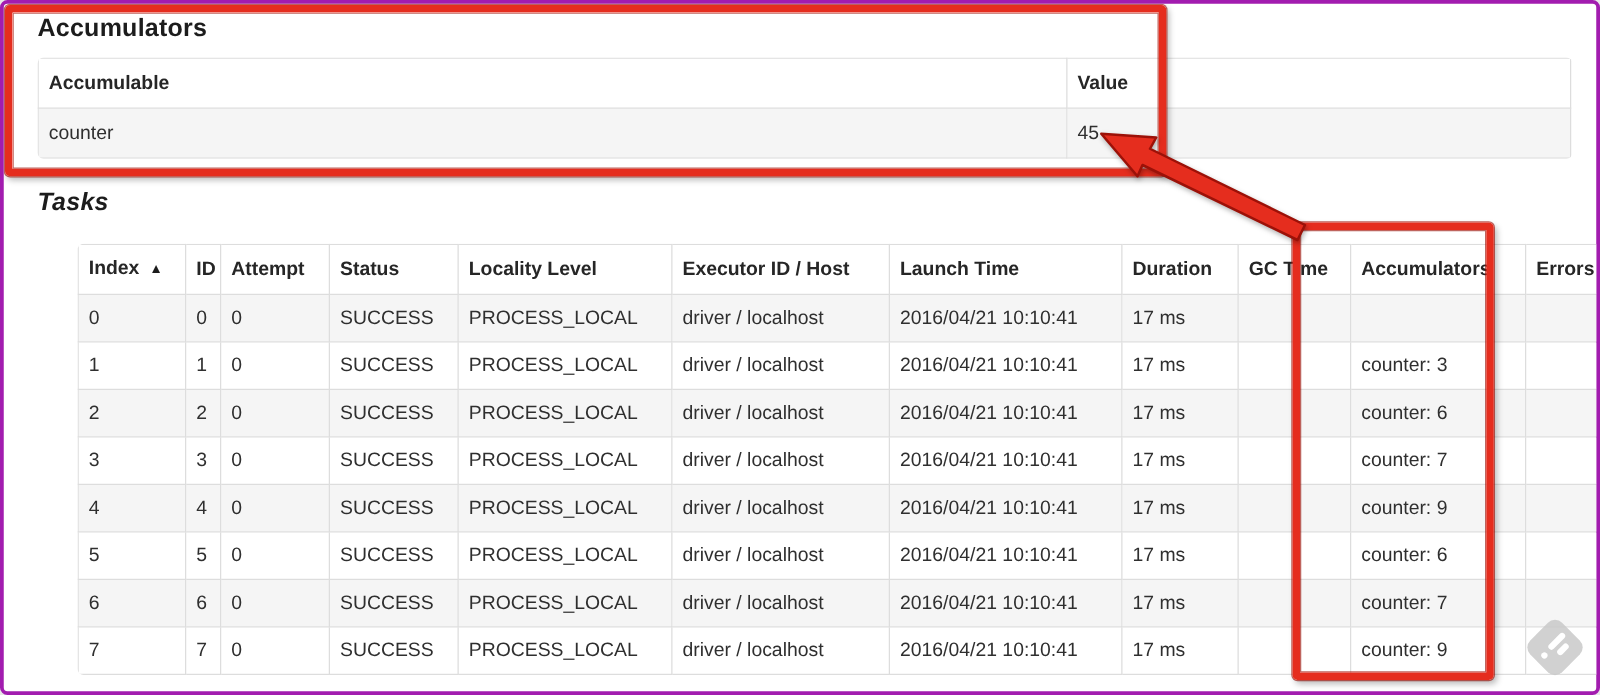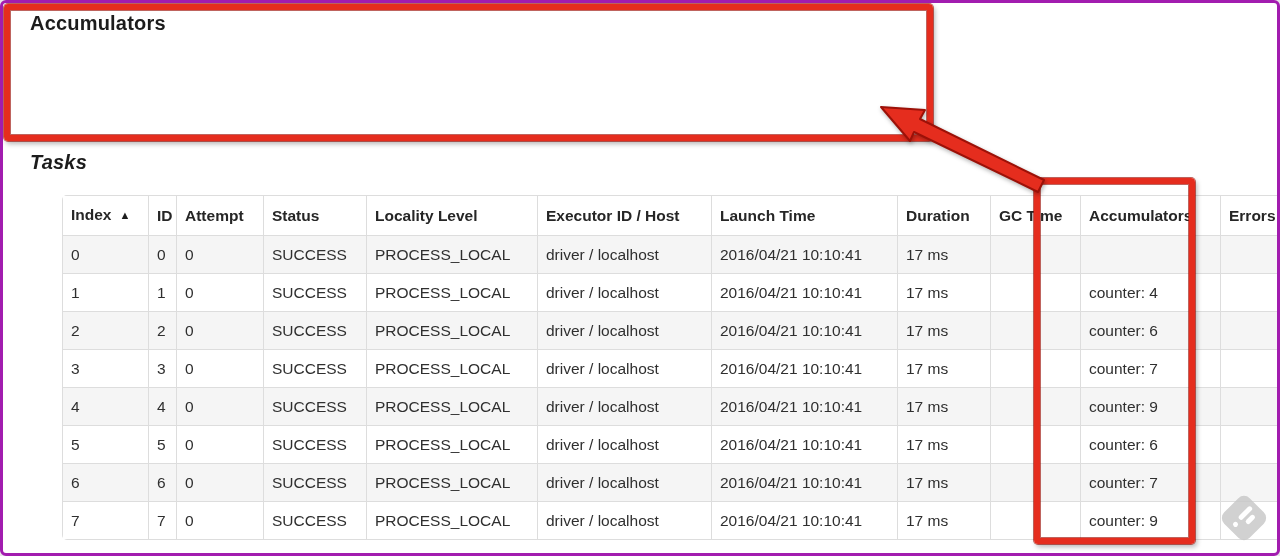--- a/index.html
+++ b/index.html
@@ -89,20 +89,40 @@
   .wm-b2 { left: 21px; top: 9px;  width: 5px; height: 11px; }
   .wm-b3 { left: 14px; top: 26px; width: 5px; height: 5px;  }
 </style>
 </head>
 <body>
 
 <div class="viewport">
 
   <h2 class="heading" id="acc-heading">Accumulators</h2>
 
+  <div class="tbl-wrap" id="acc-wrap">
+    <table class="tbl acc-tbl">
+      <colgroup>
+          <col>
+          <col>
+        </colgroup>
+      <thead>
+        <tr>
+          <th>Accumulable</th>
+          <th>Value</th>
+        </tr>
+      </thead>
+      <tbody>
+        <tr>
+          <td>counter</td>
+          <td>45</td>
+        </tr>
+      </tbody>
+    </table>
+  </div>
 
   <h2 class="heading" id="tasks-heading">Tasks</h2>
 
   <div class="tbl-wrap" id="tasks-wrap">
     <table class="tbl tasks-tbl">
       <colgroup id="tasks-cols">
           <col>
           <col>
           <col>
           <col>
@@ -146,21 +166,21 @@
           <tr>
             <td>1</td>
             <td>1</td>
             <td>0</td>
             <td>SUCCESS</td>
             <td>PROCESS_LOCAL</td>
             <td>driver / localhost</td>
             <td>2016/04/21 10:10:41</td>
             <td>17 ms</td>
             <td></td>
-            <td>counter: 4</td>
+            <td>counter: 3</td>
             <td></td>
           </tr>
           <tr>
             <td>2</td>
             <td>2</td>
             <td>0</td>
             <td>SUCCESS</td>
             <td>PROCESS_LOCAL</td>
             <td>driver / localhost</td>
             <td>2016/04/21 10:10:41</td>

